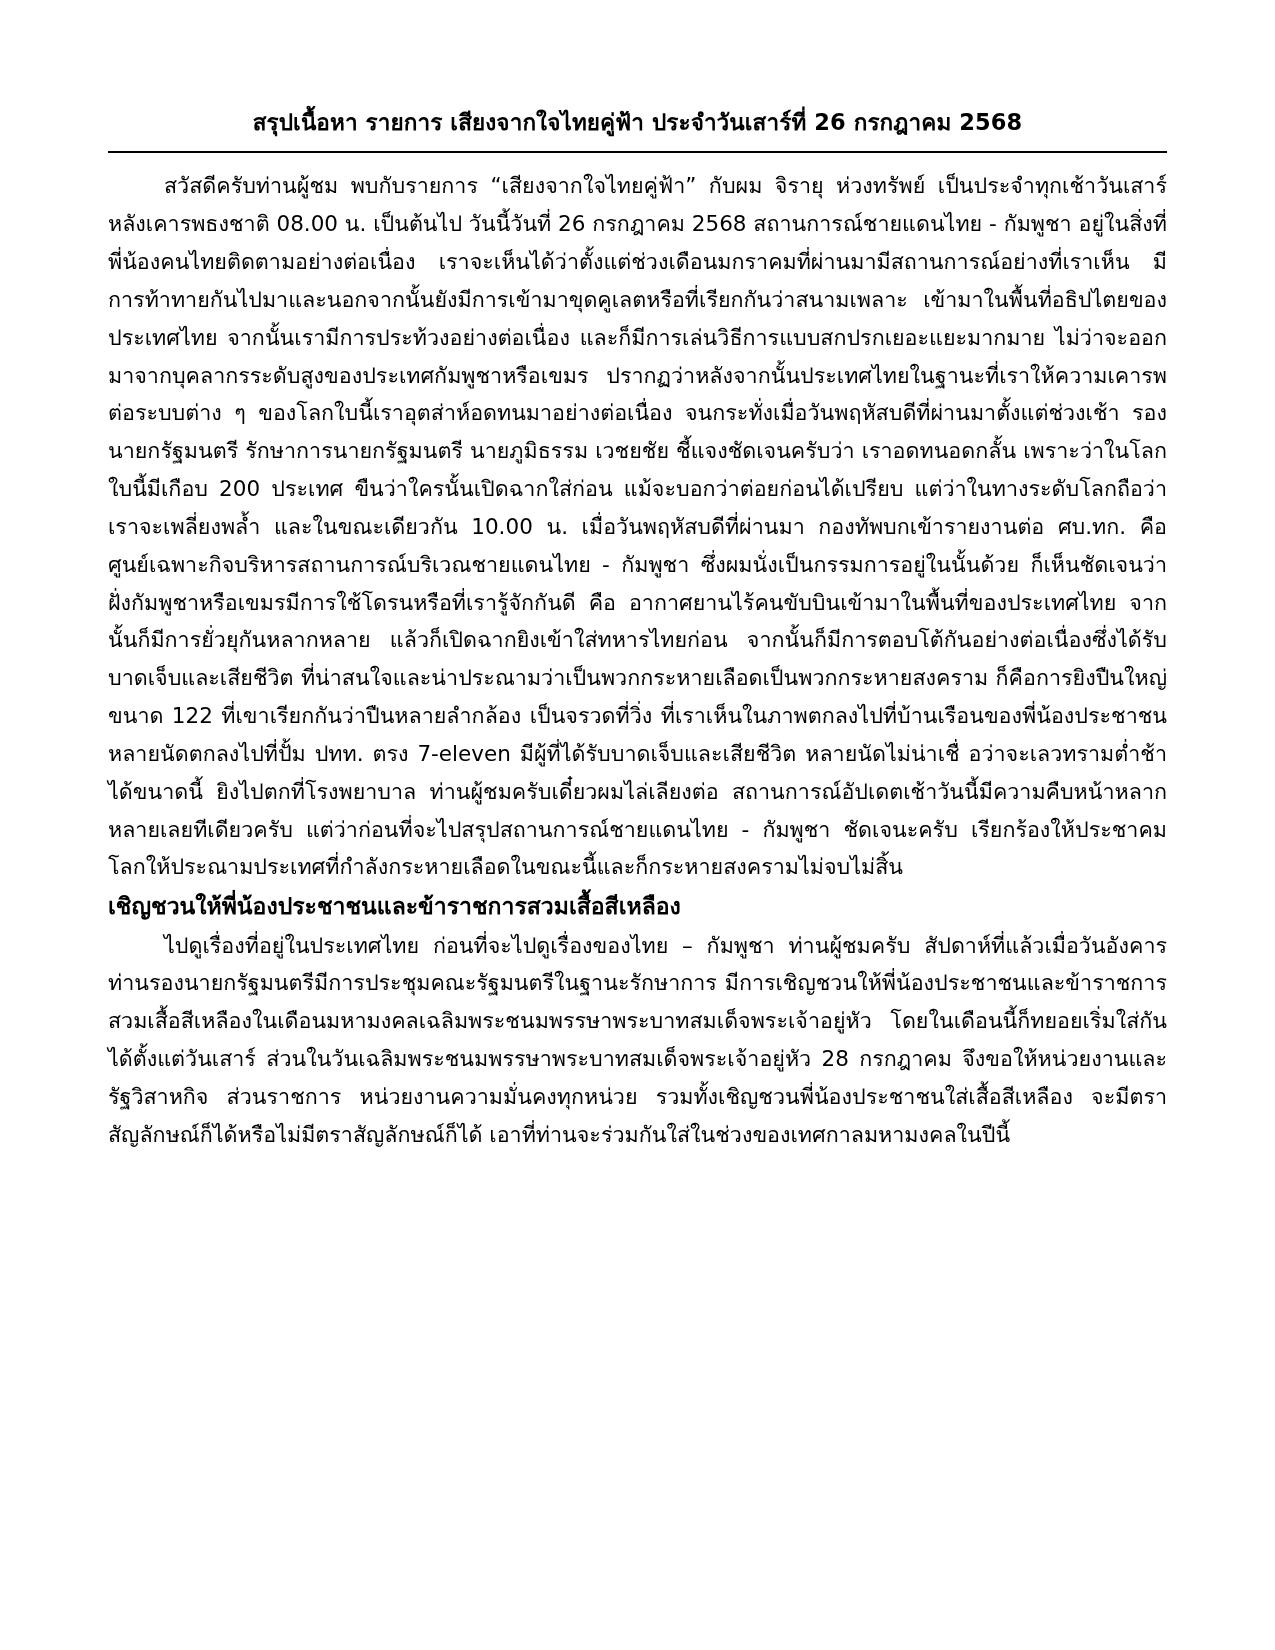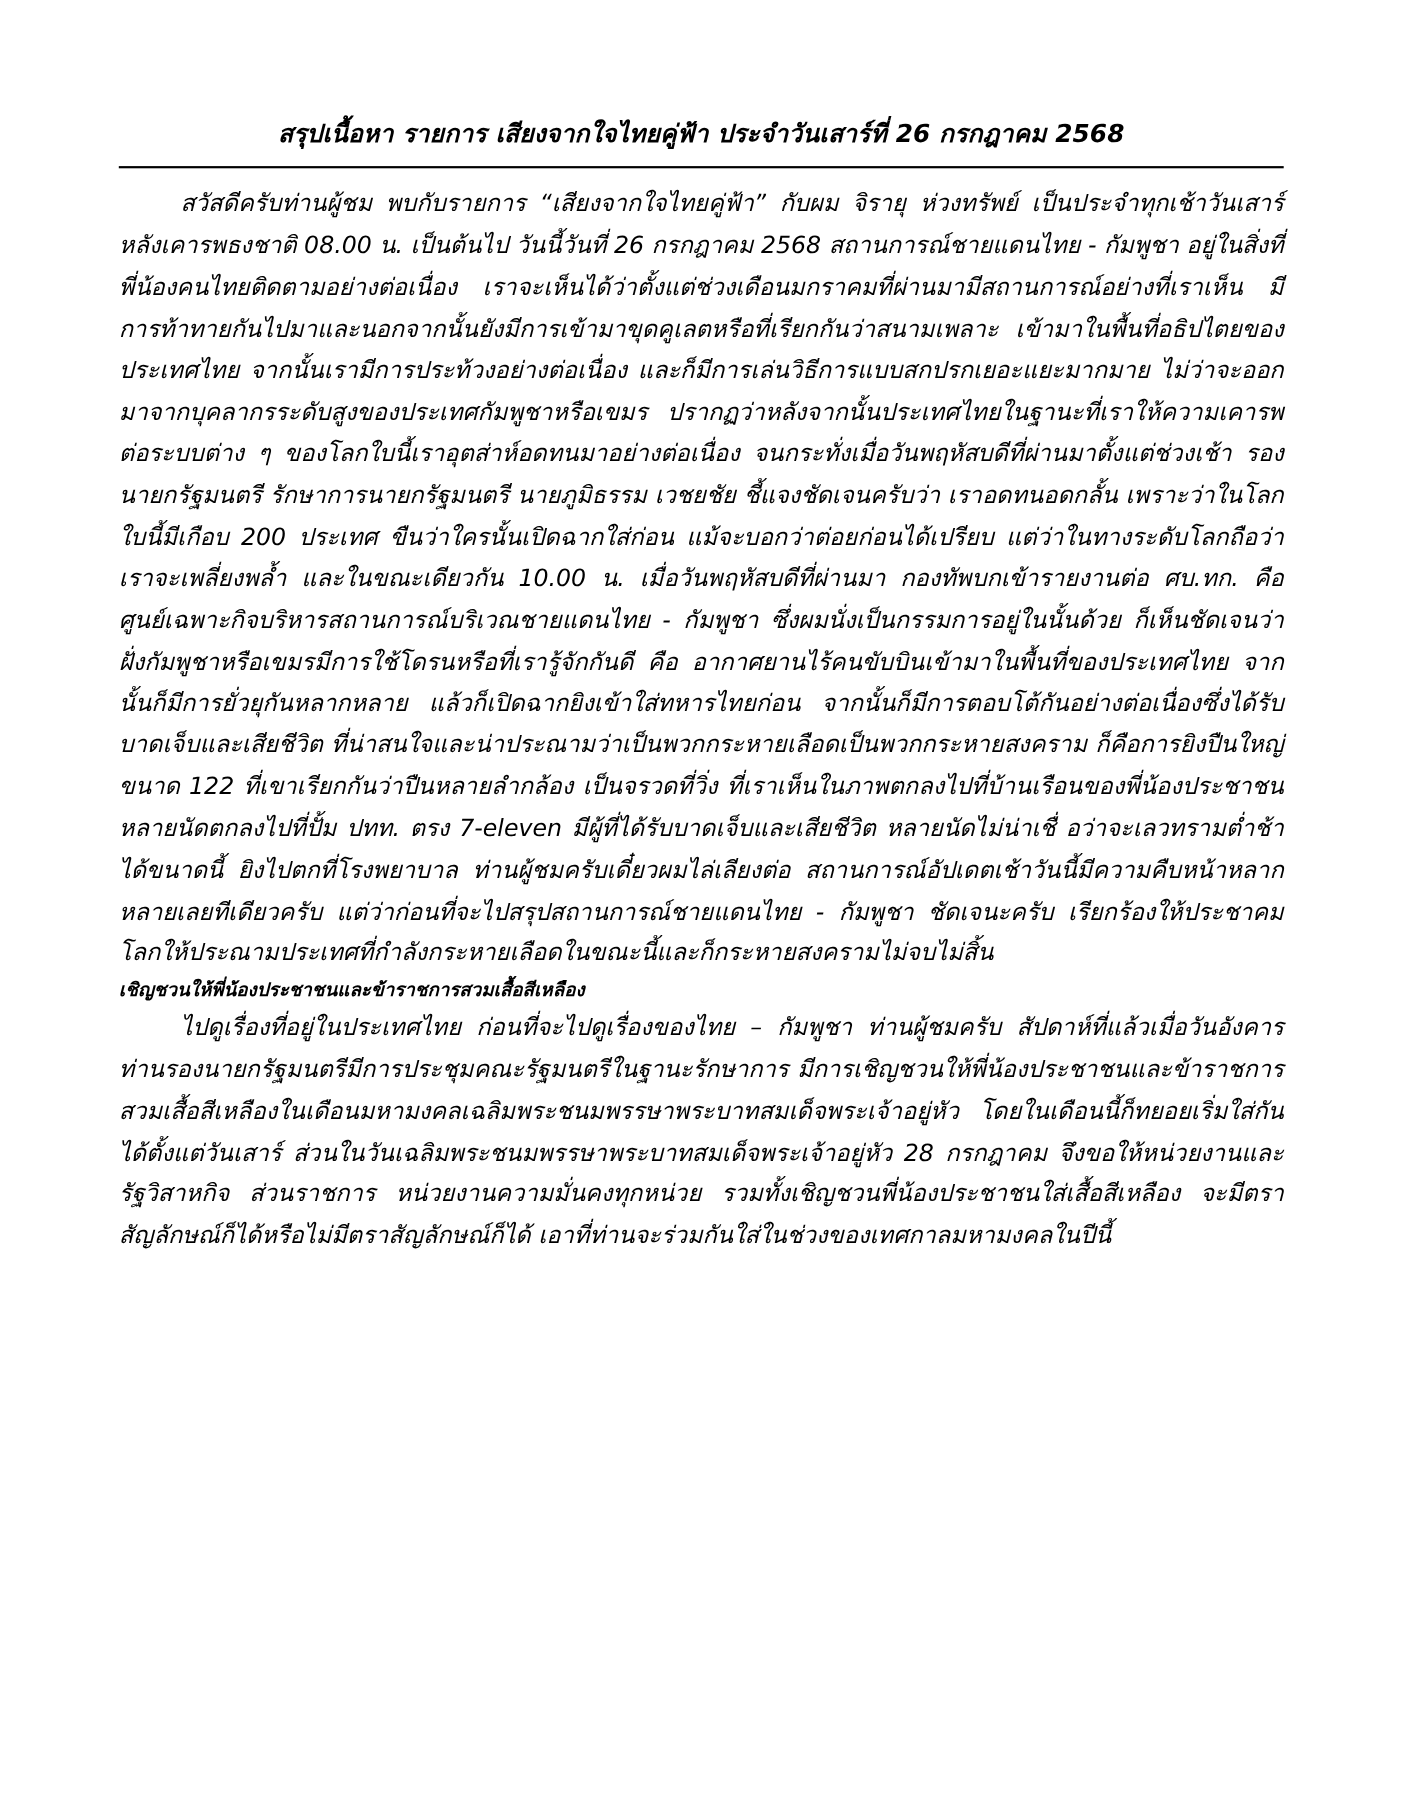--- a/index.html
+++ b/index.html
@@ -13,21 +13,20 @@
     color: #000000;
   }
   .page {
     width: 1275px;
     height: 1167px;
     box-sizing: border-box;
     padding: 104px 108px 40px 108px;
     background: #ffffff;
     position: relative;
     overflow: hidden;
-    font-style: italic;
   }
   .doc-header {
     text-align: center;
     font-weight: bold;
     font-size: 22.5px;
     line-height: 1.62;
     letter-spacing: 0.1px;
   }
   .doc-header .line {
     display: block;
@@ -44,21 +43,21 @@
     text-align: justify;
     text-justify: inter-character;
   }
   .body-text p {
     margin: 0;
   }
   .para-indent {
     text-indent: 56px;
   }
   .section-heading {
-    font-size: 17px;
+    font-size: 23px;
     font-weight: bold;
     line-height: 1.76;
     margin-top: 30px;
     margin-bottom: 0;
   }
   .para-gap {
     margin-top: 0;
   }
 </style>
 </head>

